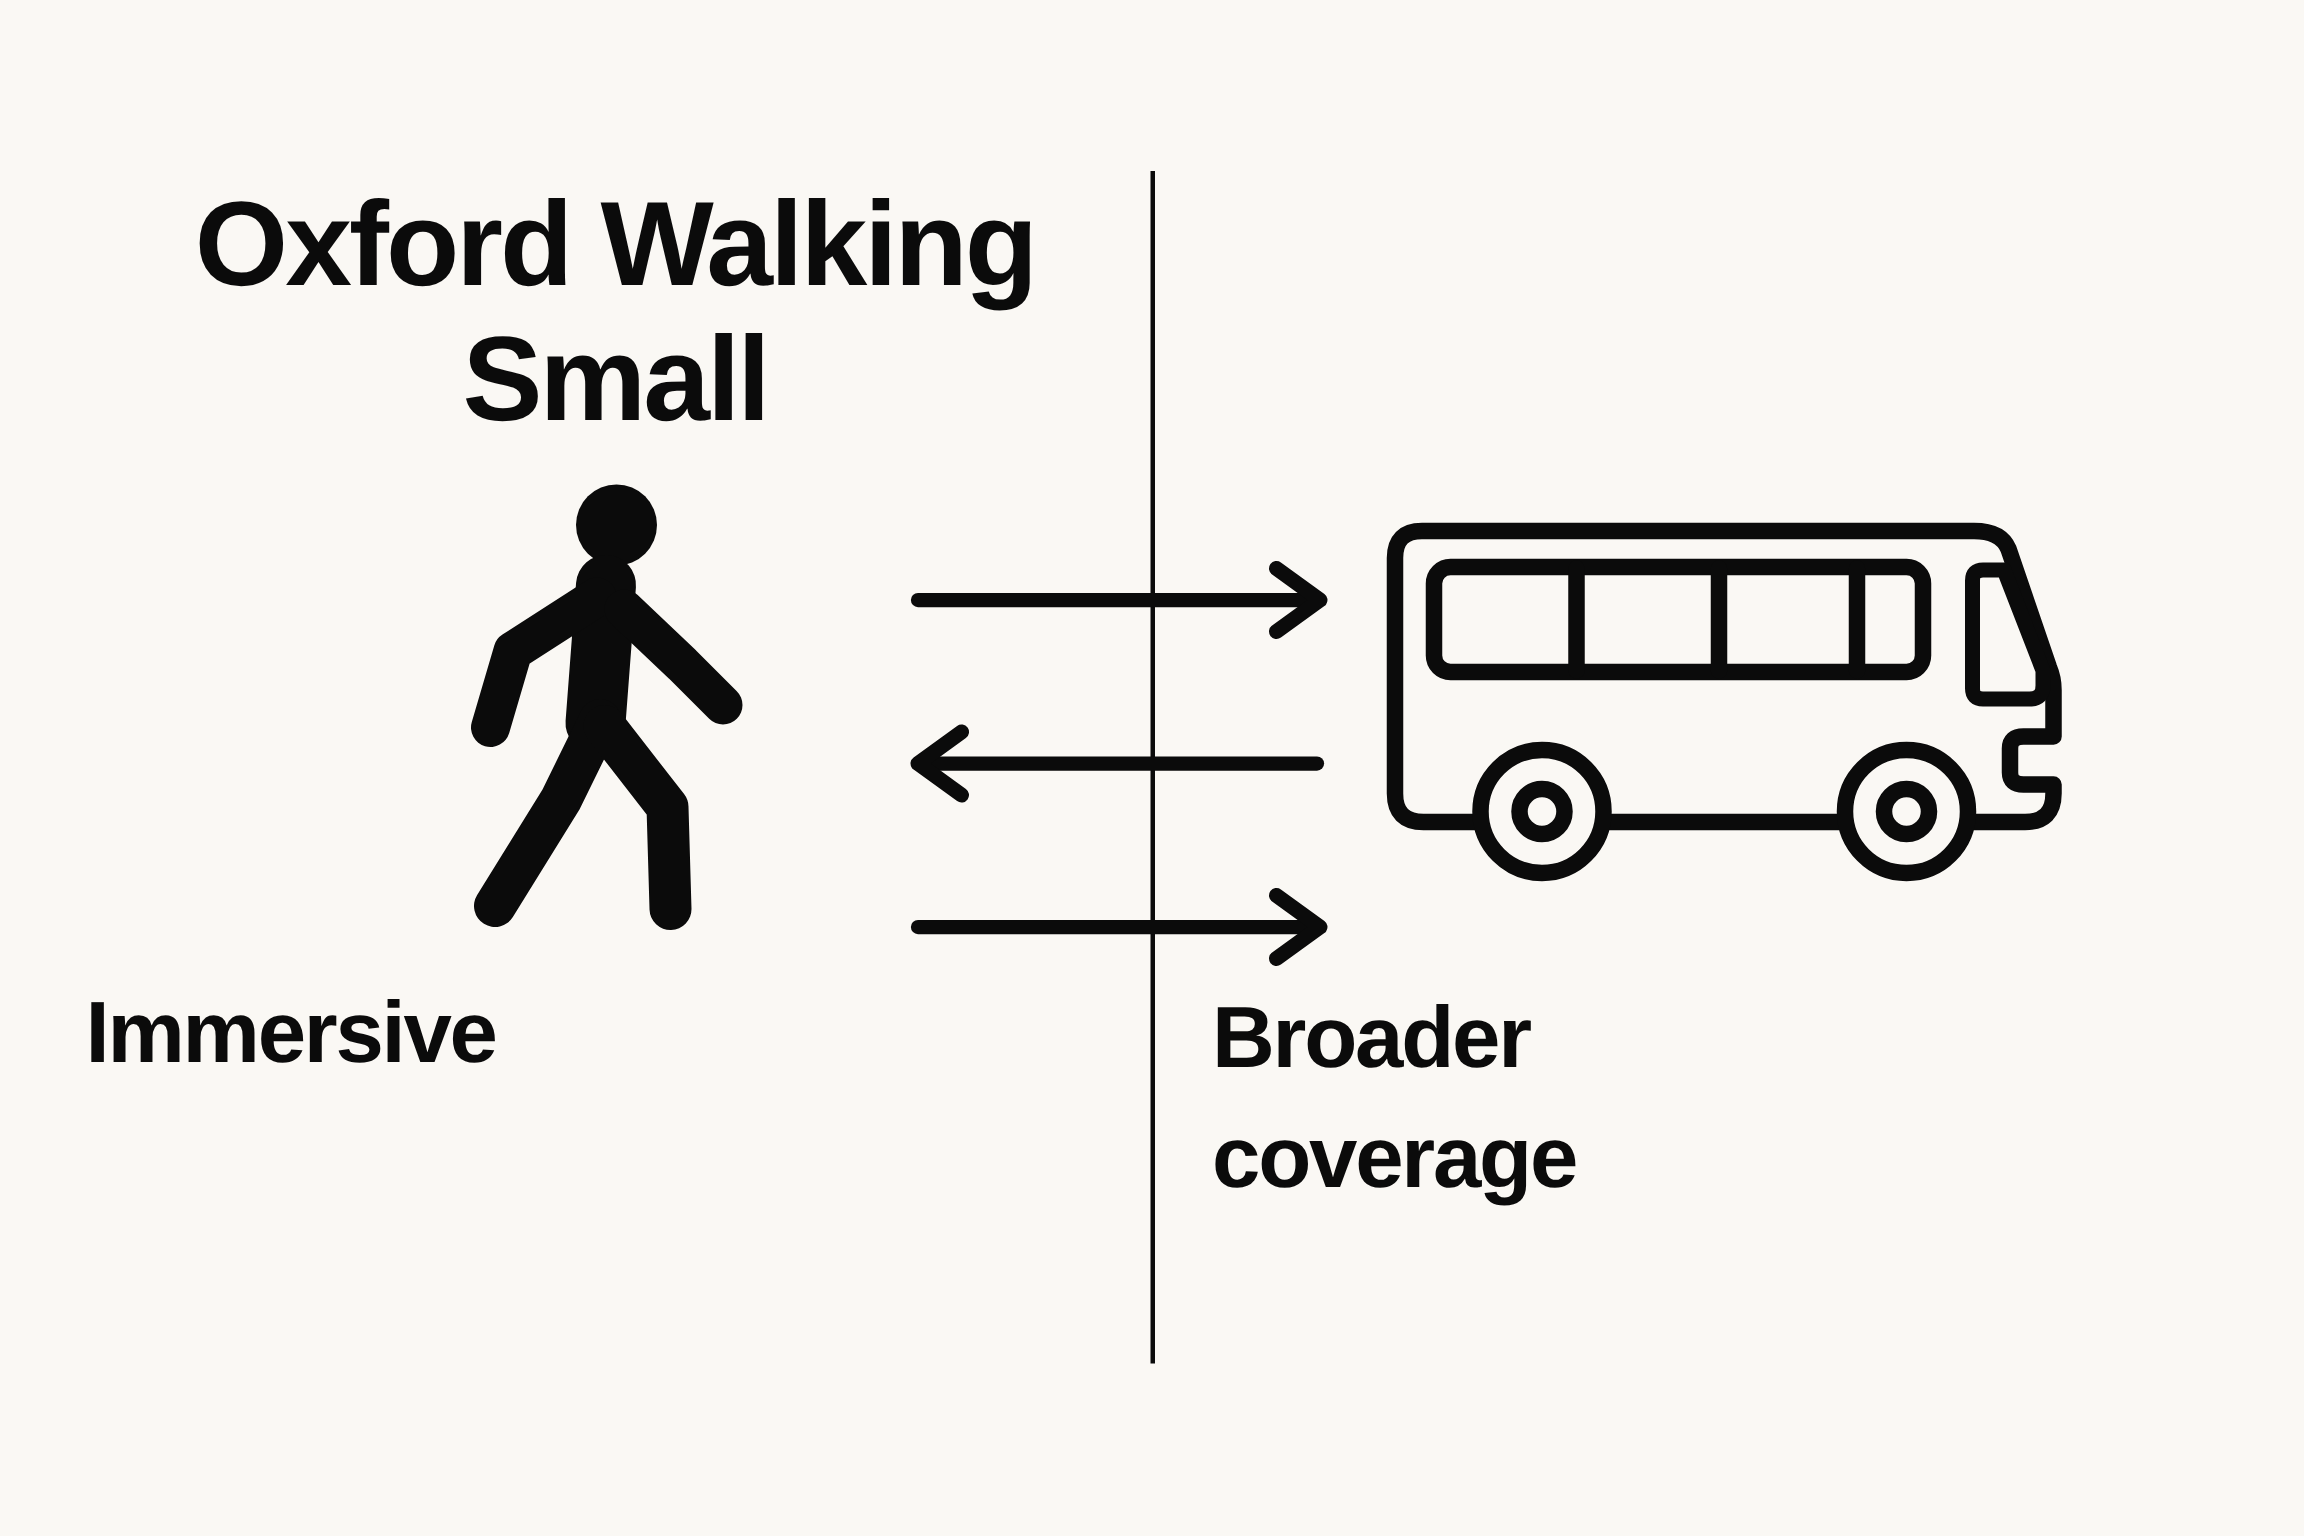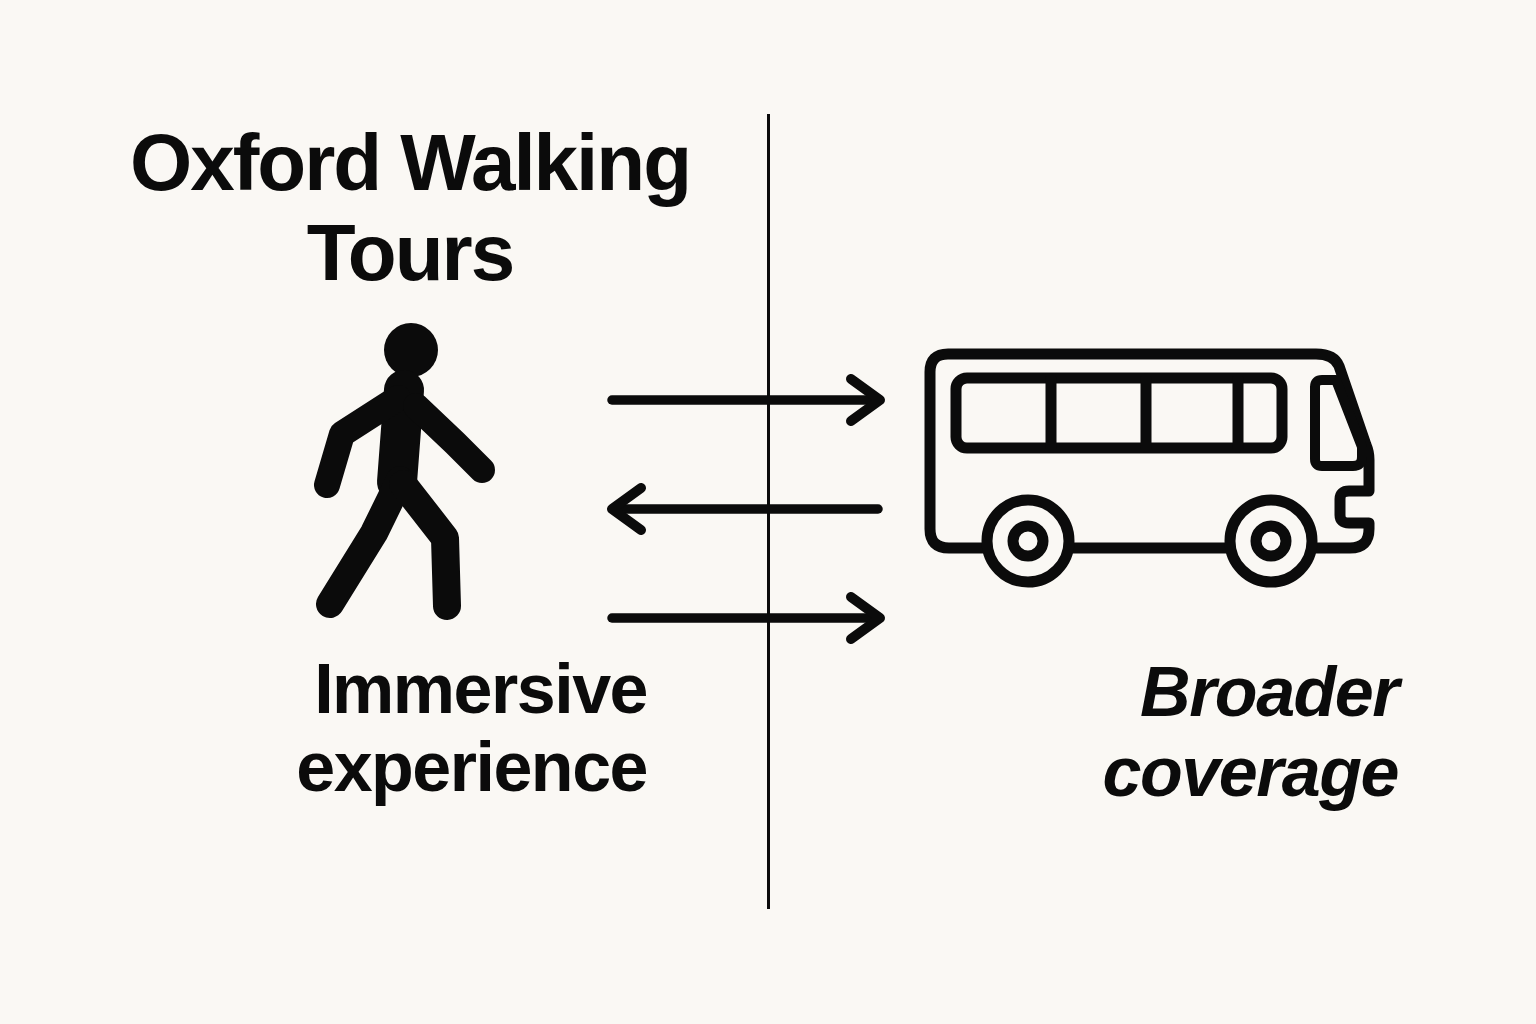--- a/index.html
+++ b/index.html
@@ -21,27 +21,27 @@
   .title {
     font-weight: 700;
     font-size: 80px;
     line-height: 90px;
     letter-spacing: -2px;
     text-align: center;
     color: var(--ink);
   }
   .feature {
     font-weight: 700;
-    font-size: 70px;
+    font-size: 58px;
     letter-spacing: -1.5px;
-    text-align: right;
+    text-align: left;
     color: var(--ink);
   }
   .lh78 { line-height: 78px; }
-  .lh80 { line-height: 80px; font-style: italic; }
+  .lh80 { line-height: 80px; }
   #left-title   { left: 60px;  top: 118px; width: 700px; }
   #right-title  { left: 778px; top: 118px; width: 710px; }
   #walk-icon    { left: 300px; top: 318px; width: 200px; height: 315px; }
   #bus-icon     { left: 918px; top: 345px; width: 470px; height: 250px; }
   #left-feature-primary  { left: 57px;  top: 650px; width: 590px; }
   #left-feature-secondary{ left: 65px;  top: 823px; width: 590px; }
   #right-feature-primary { left: 808px; top: 652px; width: 590px; }
   #right-feature-secondary{ left: 808px; top: 823px; width: 590px; }
   #divider {
     left: 767px; top: 114px;
@@ -61,21 +61,21 @@
   }
   .bgfill { fill: var(--bg); }
 </style>
 </head>
 <body>
 
 <div class="stage">
 
   <div id="left-title" class="abs title">
     <div>Oxford Walking</div>
-    <div>Tours</div>
+    <div>Small</div>
   </div>
 
 
   <svg id="walk-icon" class="abs" viewBox="0 0 200 315" aria-hidden="true">
     <circle cx="111" cy="32" r="27" fill="currentColor"></circle>
     <path class="stroke" stroke-width="40" d="M104 72 L97 164"></path>
     <path class="stroke" stroke-width="26" d="M98 80 L42 116 L27 167"></path>
     <path class="stroke" stroke-width="26" d="M116 88 L155 125 L182 152"></path>
     <path class="stroke" stroke-width="28" d="M100 162 L74 215 L30 286"></path>
     <path class="stroke" stroke-width="28" d="M103 166 L145 220 L147 288"></path>
@@ -109,21 +109,20 @@
     <path class="stroke" stroke-width="10" d="M46 25 L17 46 L46 67"></path>
   </svg>
 
   <svg id="arrow-bottom" class="abs arrow" viewBox="0 0 300 92" aria-hidden="true">
     <path class="stroke" stroke-width="9.5" d="M17 46 H283"></path>
     <path class="stroke" stroke-width="10" d="M256 25 L285 46 L256 67"></path>
   </svg>
 
   <div id="left-feature-primary" class="abs feature lh78">
     <div>Immersive</div>
-    <div>experience</div>
   </div>
 
   <div id="right-feature-primary" class="abs feature lh80">
     <div>Broader</div>
     <div>coverage</div>
   </div>
 
 </div>
 
 </body></html>

